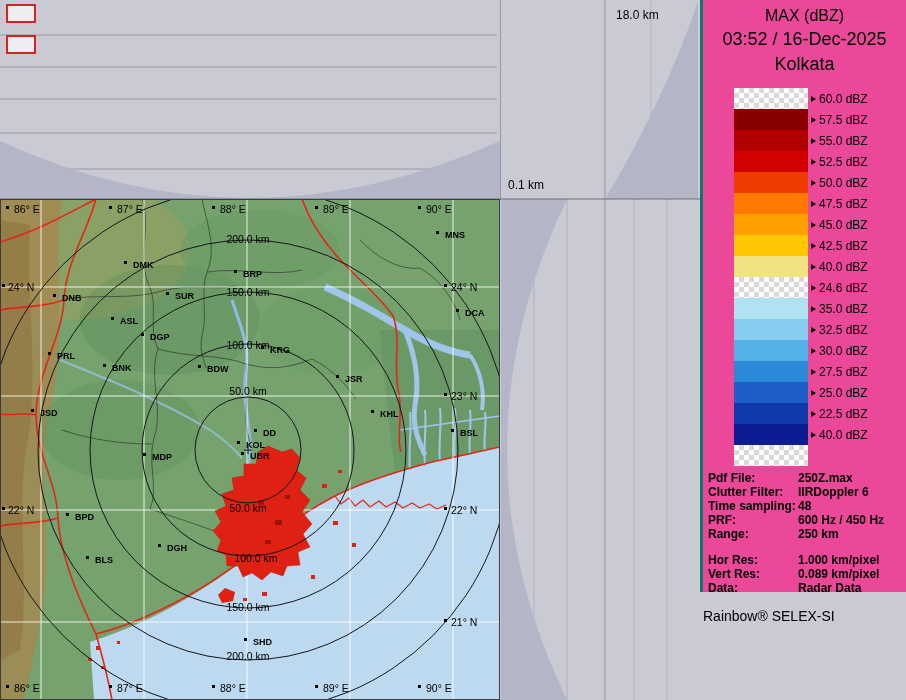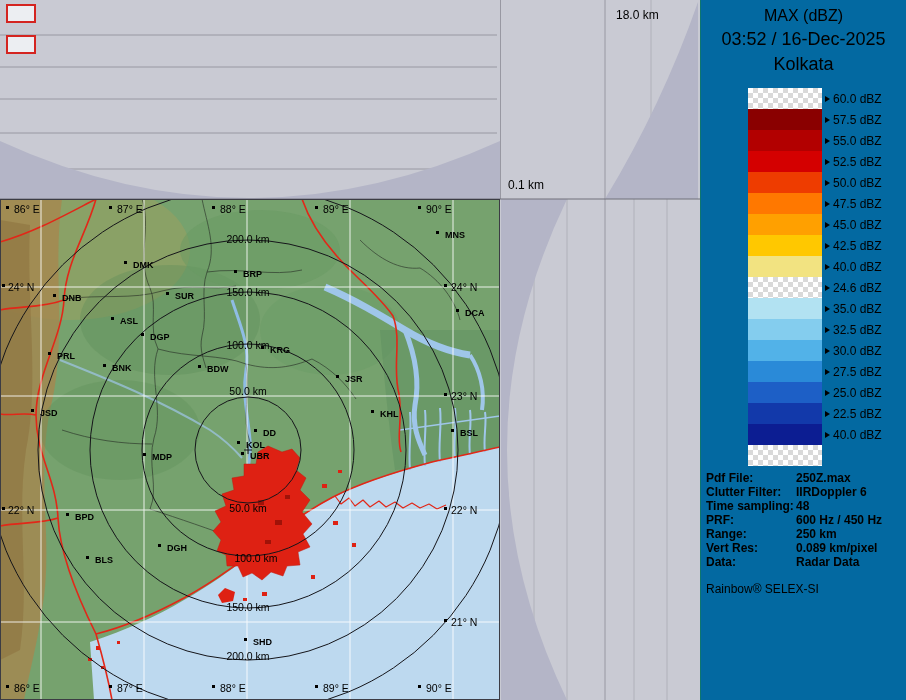--- a/index.html
+++ b/index.html
@@ -4,40 +4,40 @@
 <style>
   html,body{margin:0;padding:0;background:#c9cad3;}
   #app{position:relative;width:906px;height:700px;overflow:hidden;background:#c9cad3;
        font-family:"Liberation Sans",sans-serif;}
   #scene{position:absolute;left:0;top:0;}
   
   text.mlab{font-family:"Liberation Sans",sans-serif;font-size:10.5px;fill:#000;}
   text.stn{font-family:"Liberation Sans",sans-serif;font-size:9px;font-weight:bold;fill:#000;}
   text.axlab{font-family:"Liberation Sans",sans-serif;font-size:12px;fill:#000;}
   
-  #legend{position:absolute;left:700px;top:0;width:206px;height:700px;background:#0369a1;
-          border-left:1px solid #0f766e;box-sizing:border-box;color:#000;}
+  #legend{position:absolute;left:700px;top:0;width:206px;height:592px;background:#ec4899;
+          border-left:3px solid #0f766e;box-sizing:border-box;color:#000;}
   .lg-title{text-align:center;font-size:16px;margin-top:7px;}
   .lg-sub{text-align:center;font-size:18px;margin-top:4px;}
-  .scale{margin-top:13px;margin-left:28px;padding-left:19px;}
+  .scale{margin-top:13px;margin-left:12px;padding-left:19px;}
   .srow{display:flex;align-items:center;height:21px;}
   .sw{width:74px;height:21px;flex:0 0 74px;}
   .checker{background-color:#fff;
     background-image:linear-gradient(45deg,#d9d9d9 25%,transparent 25%,transparent 75%,#d9d9d9 75%),
                      linear-gradient(45deg,#d9d9d9 25%,transparent 25%,transparent 75%,#d9d9d9 75%);
     background-position:0 0,5px 5px;background-size:10px 10px;}
   .arr{width:0;height:0;border-left:5px solid #000;border-top:3.5px solid transparent;
        border-bottom:3.5px solid transparent;margin-left:3px;}
   .slbl{font-size:12px;margin-left:3px;white-space:nowrap;}
   .info{margin-top:6px;margin-left:5px;font-size:12px;}
   .irow{display:flex;margin-top:1px;line-height:13px;font-weight:bold;}
   .irow.gap{margin-top:13px;}
   .ilabel{width:90px;flex:0 0 90px;}
   .ival{white-space:pre-line;}
-  .footer{margin-left:5px;margin-top:13px;font-size:12px;}
+  .footer{margin-top:13px;font-size:14px;}
 </style>
 </head>
 <body>
 
 <div id="app">
 
   <svg id="scene" width="700" height="700" viewBox="0 0 700 700">
     <defs>
       <clipPath id="mapClip">
           <rect x="0" y="199" width="500" height="501"></rect>
@@ -383,20 +383,24 @@
           <span class="ival">48</span>
         </div>
         <div class="irow">
           <span class="ilabel">PRF:</span>
           <span class="ival">600 Hz / 450 Hz</span>
         </div>
         <div class="irow">
           <span class="ilabel">Range:</span>
           <span class="ival">250 km</span>
         </div>
+        <div class="irow gap">
+          <span class="ilabel">Hor Res:</span>
+          <span class="ival">1.000 km/pixel</span>
+        </div>
         <div class="irow">
           <span class="ilabel">Vert Res:</span>
           <span class="ival">0.089 km/pixel</span>
         </div>
         <div class="irow">
           <span class="ilabel">Data:</span>
           <span class="ival">Radar Data</span>
         </div>
       </div>
     <div class="footer">Rainbow® SELEX-SI</div>

